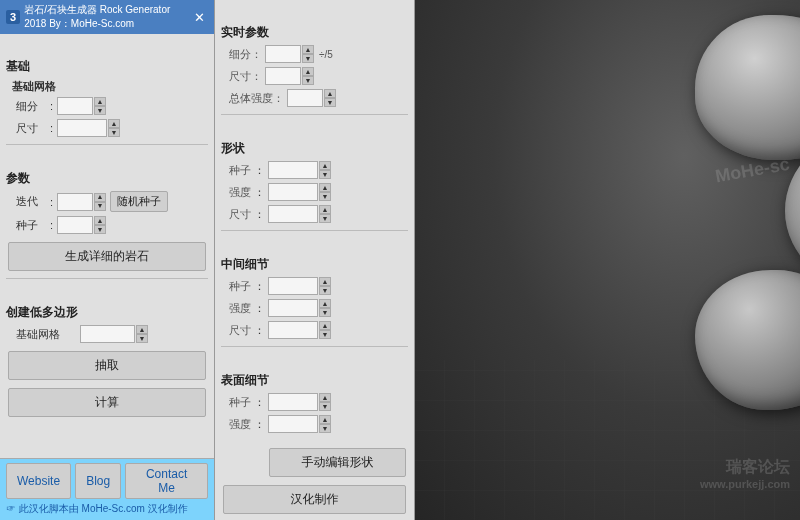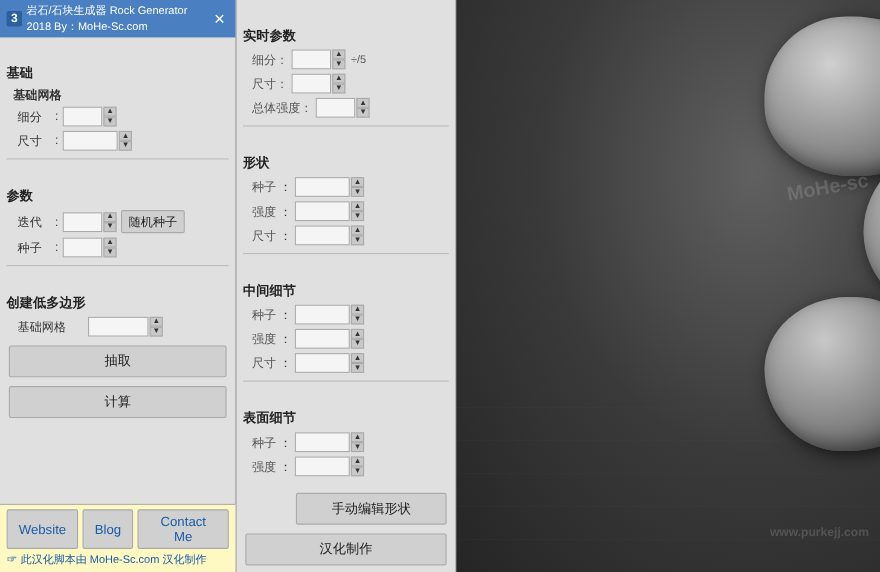--- a/index.html
+++ b/index.html
@@ -141,21 +141,21 @@
     }
 
     .divider {
       height: 1px;
       background: #bbb;
       margin: 3px 0;
     }
 
     .bottom-bar {
       border-top: 1px solid #aaa;
-      background: #fef9c3;
+      background: #7dd3fc;
       padding: 4px 6px;
     }
 
     .btn-row {
       display: flex;
       gap: 4px;
       justify-content: center;
       margin-bottom: 3px;
     }
 
@@ -376,20 +376,21 @@
       <span class="colon">:</span>
       <div class="with-spinner">
         <input class="num-input num-input-sm" type="text" style="">
         <div class="spinner-arrows">
           <div class="arr">▲</div>
           <div class="arr">▼</div>
         </div>
       </div>
     </div>
 
+    <button class="big-btn">生成详细的岩石</button>
 
     <div class="divider"></div>
 
     <div class="section-title">创建低多边形</div>
 
     <div class="field-row">
       <span class="field-label" style="min-width:60px;">基础网格</span>
       <div class="with-spinner">
         <input class="num-input" type="text" style="width: 55px;">
         <div class="spinner-arrows">
@@ -572,16 +573,17 @@
     <div class="grid-overlay"></div>
 
     <div class="rock rock1"></div>
 
     <div class="rock rock2"></div>
 
     <div class="rock rock3"></div>
 
     <div class="watermark watermark1">MoHe-sc</div>
     <div class="watermark watermark2">
+      <div style="font-size:16px;text-align:right;">瑞客论坛</div>
       <div style="font-size:11px;text-align:right;">www.purkejj.com</div>
     </div>
   </div>
 </div>
 
 </body></html>

